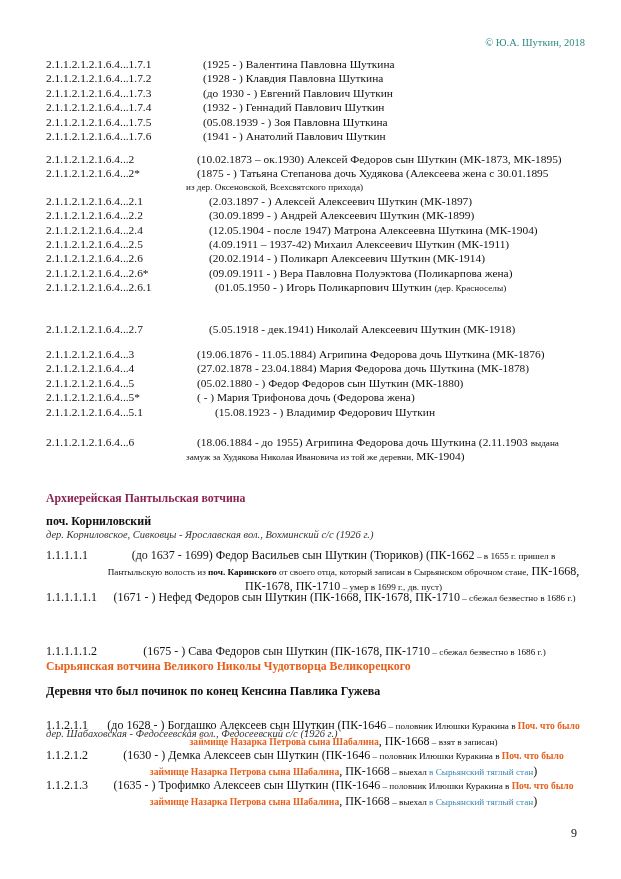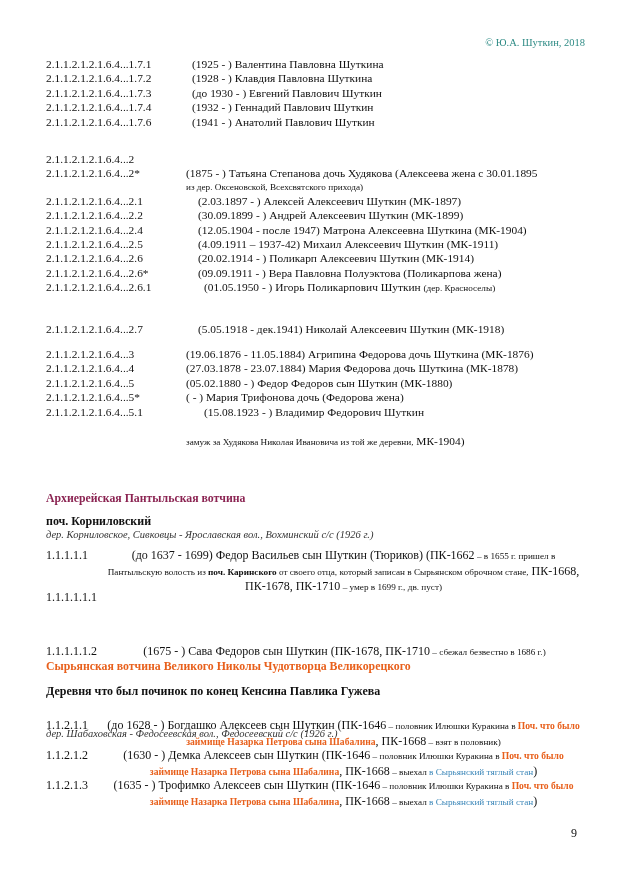--- a/index.html
+++ b/index.html
@@ -9,21 +9,21 @@
     color: #111111;
   }
   .copyright {
     position: absolute; top: 37px; right: 36px;
     font-size: 10.5px; color: #2e8b85;
   }
   .block { position: absolute; left: 46px; right: 30px; }
   .row { display: flex; font-size: 11.4px; line-height: 14.4px; white-space: nowrap; }
   .code { width: 146px; flex: none; }
   .code.w2 { width: 140px; }
-  .txt { flex: 1; white-space: normal; }
+  .txt { flex: 1; white-space: normal; margin-left: 11px; }
   .ind2 { padding-left: 12px; }
   .ind3 { padding-left: 18px; }
   .small { font-size: 9.2px; }
   .cont { padding-left: 140px; font-size: 9.2px; line-height: 13px; }
   .sec-title {
     position: absolute; left: 46px; font-weight: bold; font-size: 11.8px; text-align: center;
   }
   .sec-maroon { color: #8b2452; }
   .sec-orange { color: #e8601c; }
   .sub-title { position: absolute; left: 46px; font-weight: bold; font-size: 12px; }
@@ -54,28 +54,33 @@
     </div>
   <div class="row">
       <span class="code">2.1.1.2.1.2.1.6.4...1.7.3</span>
       <span class="txt">(до 1930 - ) Евгений Павлович Шуткин</span>
     </div>
   <div class="row">
       <span class="code">2.1.1.2.1.2.1.6.4...1.7.4</span>
       <span class="txt">(1932 - ) Геннадий Павлович Шуткин</span>
     </div>
   <div class="row">
+      <span class="code">2.1.1.2.1.2.1.6.4...1.7.5</span>
+      <span class="txt">(05.08.1939 - ) Зоя Павловна Шуткина</span>
+    </div>
+  <div class="row">
       <span class="code">2.1.1.2.1.2.1.6.4...1.7.6</span>
       <span class="txt">(1941 - ) Анатолий Павлович Шуткин</span>
     </div>
 </div>
 
 <div class="block" style="top:152px;">
   <div class="row">
       <span class="code w2">2.1.1.2.1.2.1.6.4...2</span>
+      <span class="txt">(10.02.1873 – ок.1930) Алексей Федоров сын Шуткин (МК-1873, МК-1895)</span>
     </div>
   <div class="row">
       <span class="code w2">2.1.1.2.1.2.1.6.4...2*</span>
       <span class="txt">(1875 - ) Татьяна Степанова дочь Худякова (Алексеева жена с 30.01.1895</span>
     </div>
   <div class="cont">из дер. Оксеновской, Всехсвятского прихода)</div>
   <div class="row">
       <span class="code w2">2.1.1.2.1.2.1.6.4...2.1</span>
       <span class="txt ind2">(2.03.1897 - ) Алексей Алексеевич Шуткин (МК-1897)</span>
     </div>
@@ -112,63 +117,68 @@
     </div>
 </div>
 
 <div class="block" style="top:347px;">
   <div class="row">
       <span class="code w2">2.1.1.2.1.2.1.6.4...3</span>
       <span class="txt">(19.06.1876 - 11.05.1884) Агрипина Федорова дочь Шуткина (МК-1876)</span>
     </div>
   <div class="row">
       <span class="code w2">2.1.1.2.1.2.1.6.4...4</span>
-      <span class="txt">(27.03.1878 - 23.07.1884) Мария Федорова дочь Шуткина (МК-1878)</span>
+      <span class="txt">(27.02.1878 - 23.04.1884) Мария Федорова дочь Шуткина (МК-1878)</span>
     </div>
   <div class="row">
       <span class="code w2">2.1.1.2.1.2.1.6.4...5</span>
       <span class="txt">(05.02.1880 - ) Федор Федоров сын Шуткин (МК-1880)</span>
     </div>
   <div class="row">
       <span class="code w2">2.1.1.2.1.2.1.6.4...5*</span>
       <span class="txt">( - ) Мария Трифонова дочь (Федорова жена)</span>
     </div>
   <div class="row">
       <span class="code w2">2.1.1.2.1.2.1.6.4...5.1</span>
       <span class="txt ind3">(15.08.1923 - ) Владимир Федорович Шуткин</span>
     </div>
 </div>
 
 <div class="block" style="top:435px;">
+  <div class="row">
+      <span class="code w2">2.1.1.2.1.2.1.6.4...6</span>
+      <span class="txt"><span>(18.06.1884 - до 1955) Агрипина Федорова дочь Шуткина (2.11.1903</span> <span class="small">выдана</span></span>
+    </div>
   <div class="cont" style="font-size:11.4px;"><span class="small">замуж за Худякова Николая Ивановича из той же деревни,</span> <span>МК-1904)</span></div>
 </div>
 
 <div class="sec-title sec-maroon" style="top:491px;">Архиерейская Пантыльская вотчина</div>
 <div class="sub-title" style="top:514px;">поч. Корниловский</div>
 <div class="sub-note" style="top:529px;">дер. Корниловское, Сивковцы - Ярославская вол., Вохминский с/с (1926 г.)</div>
 
 <div class="entry" style="top:548px;">
   <span class="ecode">1.1.1.1.1</span>
   <div class="etext"><span>(до 1637 - 1699) Федор Васильев сын Шуткин (Тюриков) (ПК-1662</span><span class="s"> – в 1655 г. пришел в Пантыльскую волость из </span><span class="s bold">поч. Каринского</span><span class="s"> от своего отца, который записан в Сырьянском оброчном стане,</span><span> ПК-1668, ПК-1678, ПК-1710</span><span class="s"> – умер в 1699 г., дв. пуст)</span></div>
 </div>
 <div class="entry" style="top:590px;">
   <span class="ecode">1.1.1.1.1.1</span>
+  <div class="etext wide"><span>(1671 - ) Нефед Федоров сын Шуткин (ПК-1668, ПК-1678, ПК-1710</span><span class="s"> – сбежал безвестно в 1686 г.)</span></div>
 </div>
 <div class="entry" style="top:618px;margin-top:26px;">
   <span class="ecode">1.1.1.1.1.2</span>
   <div class="etext wide"><span>(1675 - ) Сава Федоров сын Шуткин (ПК-1678, ПК-1710</span><span class="s"> – сбежал безвестно в 1686 г.)</span></div>
 </div>
 
 <div class="sec-title sec-orange" style="top:659px;">Сырьянская вотчина Великого Николы Чудотворца Великорецкого</div>
 <div class="sub-title" style="top:684px;">Деревня что был починок по конец Кенсина Павлика Гужева</div>
 <div class="sub-note" style="top:728px;font-family:Liberation Serif, serif;">дер. Шабаховская - Федосеевская вол., Федосеевский с/с (1926 г.)</div>
 
 <div class="entry" style="top:718px;">
   <span class="ecode">1.1.2.1.1</span>
-  <div class="etext"><span>(до 1628 - ) Богдашко Алексеев сын Шуткин (ПК-1646</span><span class="s"> – половник Илюшки Куракина в </span><span class="org">Поч. что было займище Назарка Петрова сына Шабалина</span><span>, ПК-1668</span><span class="s"> – взят в половник)</span></div>
+  <div class="etext"><span>(до 1628 - ) Богдашко Алексеев сын Шуткин (ПК-1646</span><span class="s"> – половник Илюшки Куракина в </span><span class="org">Поч. что было займище Назарка Петрова сына Шабалина</span><span>, ПК-1668</span><span class="s"> – взят в записан)</span></div>
 </div>
 <div class="entry" style="top:748px;">
   <span class="ecode">1.1.2.1.2</span>
   <div class="etext"><span>(1630 - ) Демка Алексеев сын Шуткин (ПК-1646</span><span class="s"> – половник Илюшки Куракина в </span><span class="org">Поч. что было займище Назарка Петрова сына Шабалина</span><span>, ПК-1668</span><span class="s"> – выехал </span><span class="blu">в Сырьянский тяглый стан</span><span>)</span></div>
 </div>
 <div class="entry" style="top:778px;">
   <span class="ecode">1.1.2.1.3</span>
   <div class="etext"><span>(1635 - ) Трофимко Алексеев сын Шуткин (ПК-1646</span><span class="s"> – половник Илюшки Куракина в </span><span class="org">Поч. что было займище Назарка Петрова сына Шабалина</span><span>, ПК-1668</span><span class="s"> – выехал </span><span class="blu">в Сырьянский тяглый стан</span><span>)</span></div>
 </div>
 

